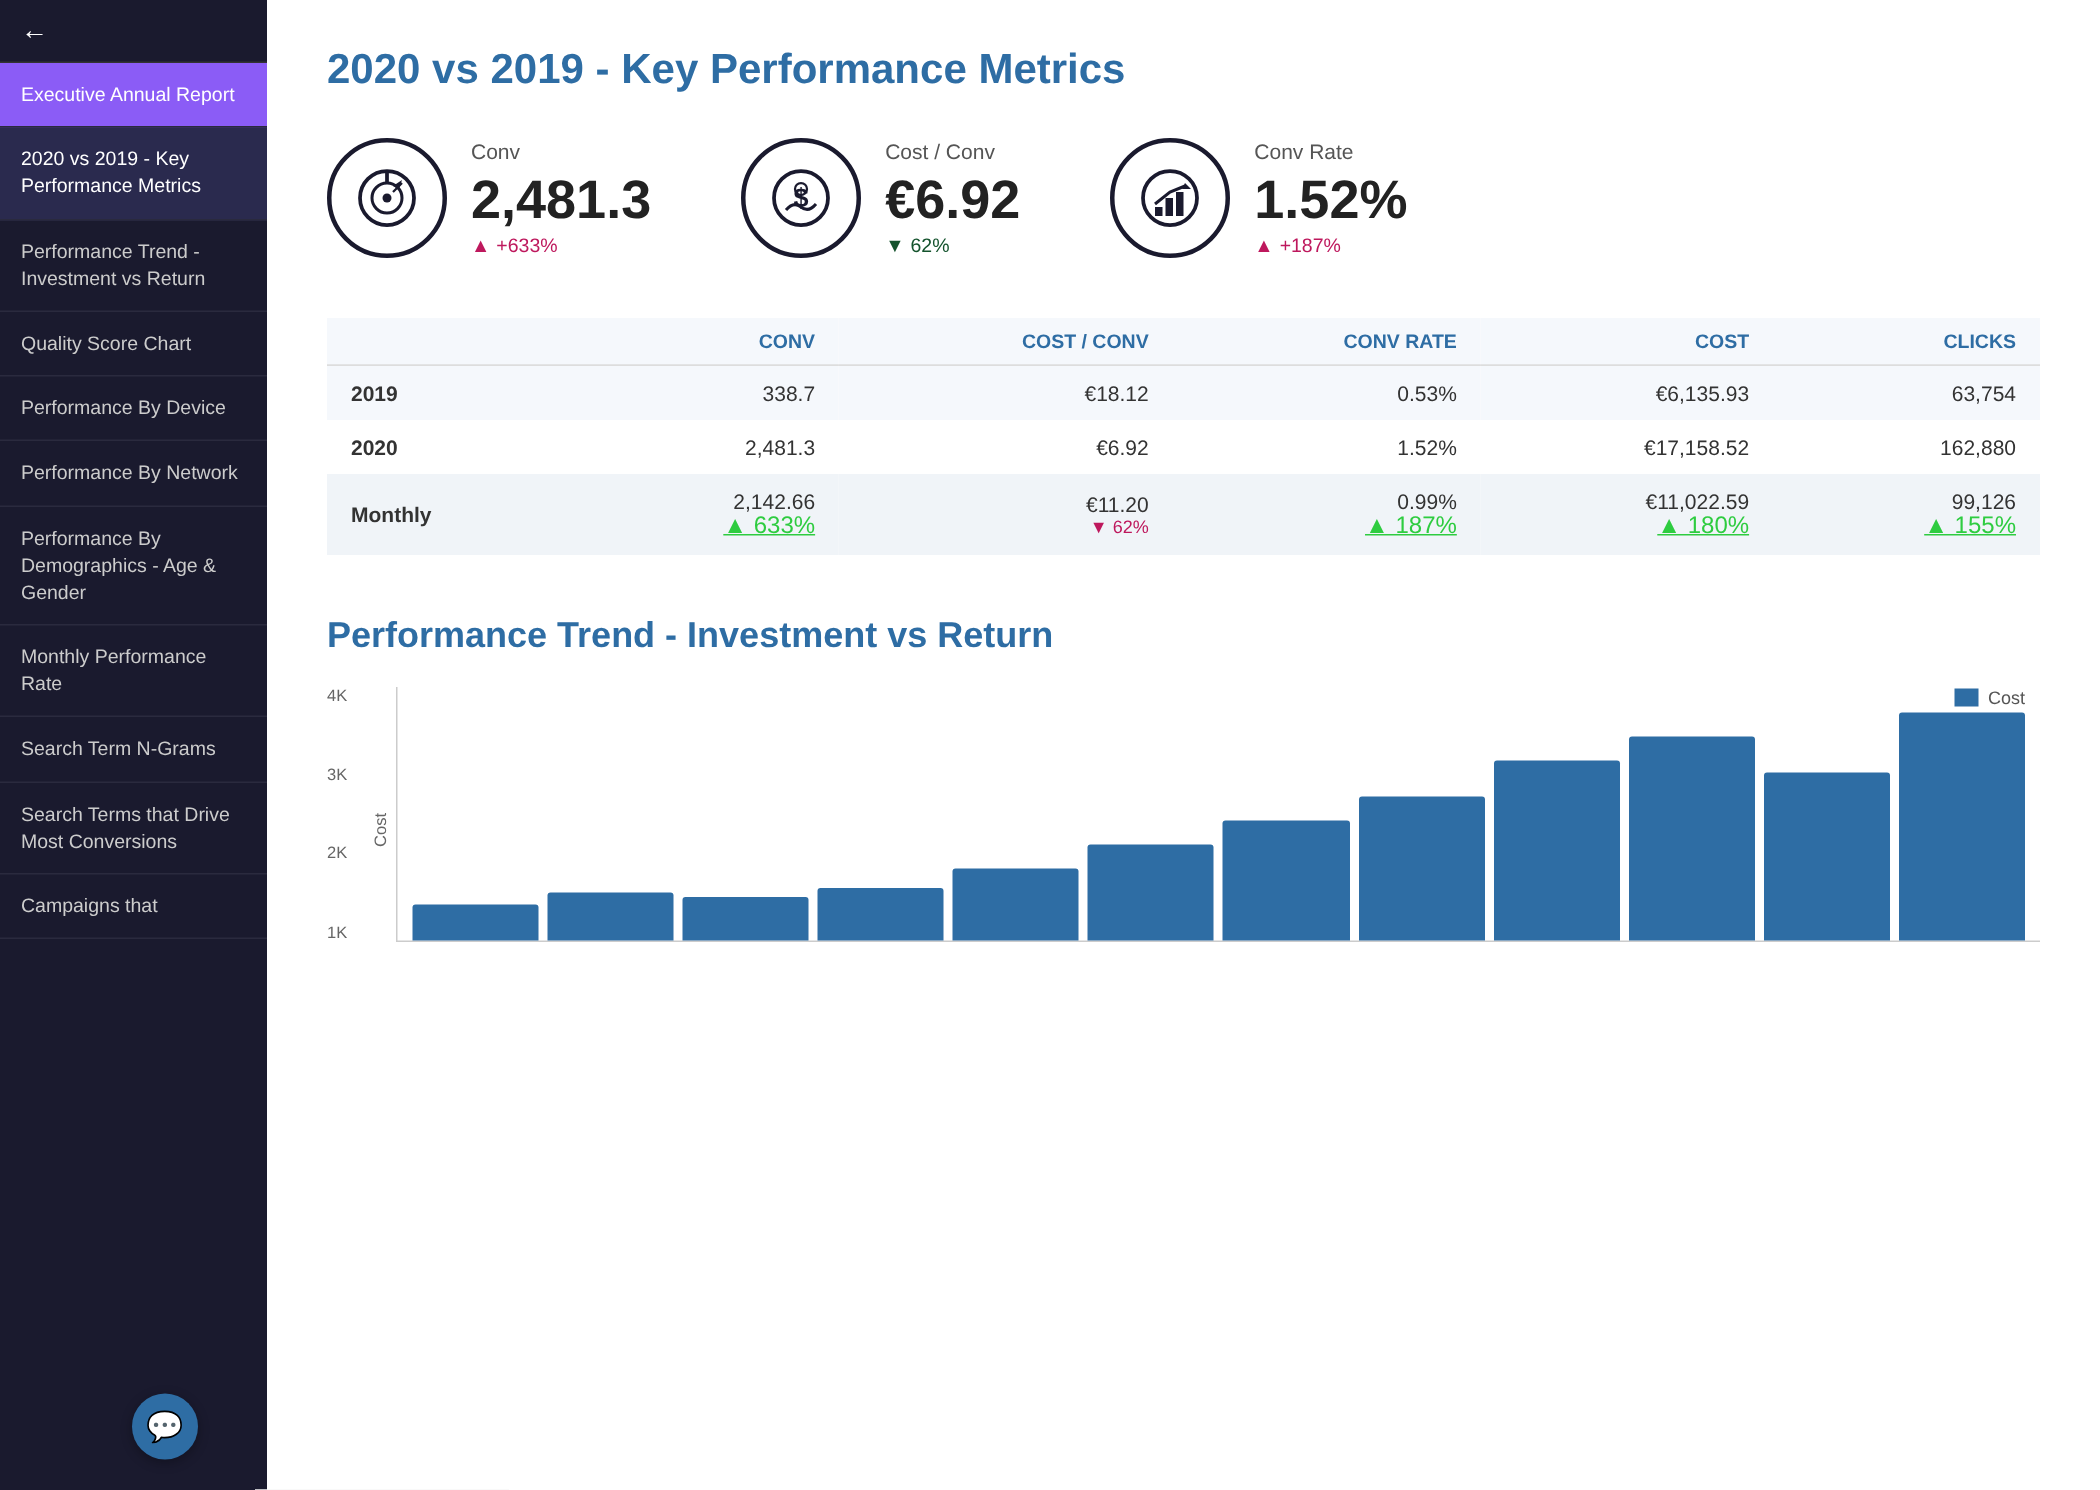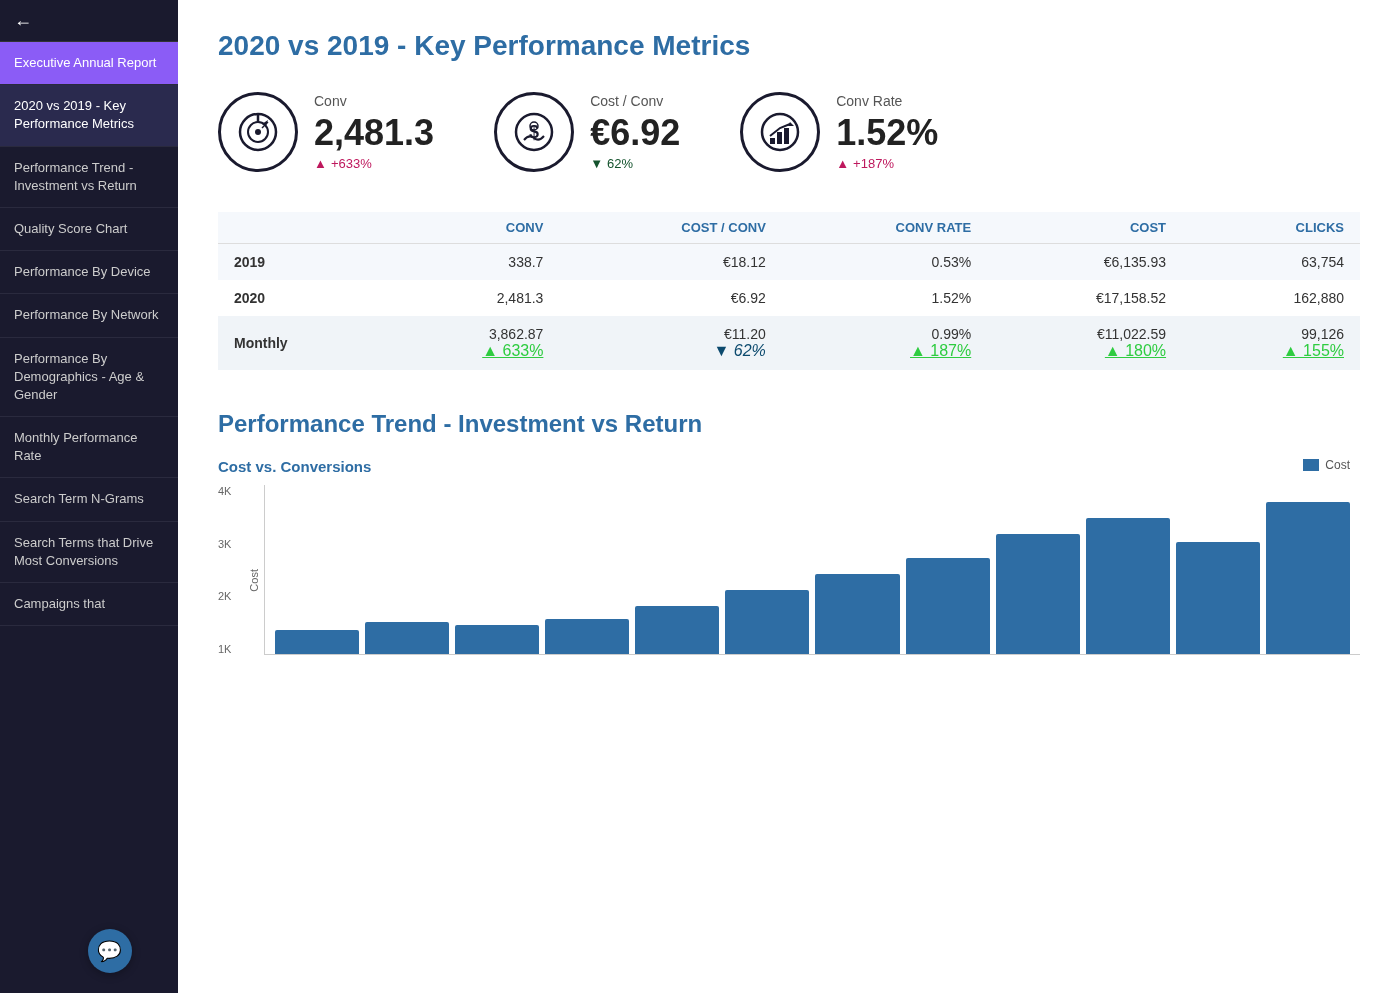--- a/index.html
+++ b/index.html
@@ -121,21 +121,21 @@
     }
     .perf-table td:first-child { text-align: left; font-weight: bold; }
     .perf-table tr:nth-child(odd) { background: #f5f8fc; }
     .perf-table tr:nth-child(even) { background: #fff; }
     .perf-table .change-cell {
       display: flex;
       flex-direction: column;
       align-items: flex-end;
     }
     .cell-up { color: #2ecc40; font-size: 16px; text-decoration: underline; }
-    .cell-down { color: #0c4a6e; font-size: 16px; font-style: italic; }
+    .cell-down { color: #be185d; font-size: 12px; }
 
     
     .section-title {
       font-size: 24px;
       font-weight: bold;
       color: #2e6da4;
       margin-bottom: 20px;
     }
 
     
@@ -319,21 +319,21 @@
         <td>2,481.3</td>
         <td>€6.92</td>
         <td>1.52%</td>
         <td>€17,158.52</td>
         <td>162,880</td>
       </tr>
       <tr style="background:#f0f4f8;">
         <td>Monthly</td>
         <td>
           <div class="change-cell">
-            <span>3,862.87</span>
+            <span>2,142.66</span>
             <span class="cell-up">▲ 633%</span>
           </div>
         </td>
         <td>
           <div class="change-cell">
             <span>€11.20</span>
             <span class="cell-down">▼ 62%</span>
           </div>
         </td>
         <td>
@@ -354,21 +354,20 @@
             <span class="cell-up">▲ 155%</span>
           </div>
         </td>
       </tr>
     </tbody>
   </table>
 
   <h2 class="section-title">Performance Trend - Investment vs Return</h2>
 
   <div class="chart-container">
-    <div class="chart-title">Cost vs. Conversions</div>
     <div class="chart-legend">
       <span class="legend-box"></span>
       <span>Cost</span>
     </div>
     <div style="display:flex; height:190px; position:relative;">
 
       <div style="display:flex;flex-direction:column;justify-content:space-between;padding-right:6px;font-size:11px;color:#666;height:170px;margin-top:0;width:30px;">
         <span>4K</span>
         <span>3K</span>
         <span>2K</span>

